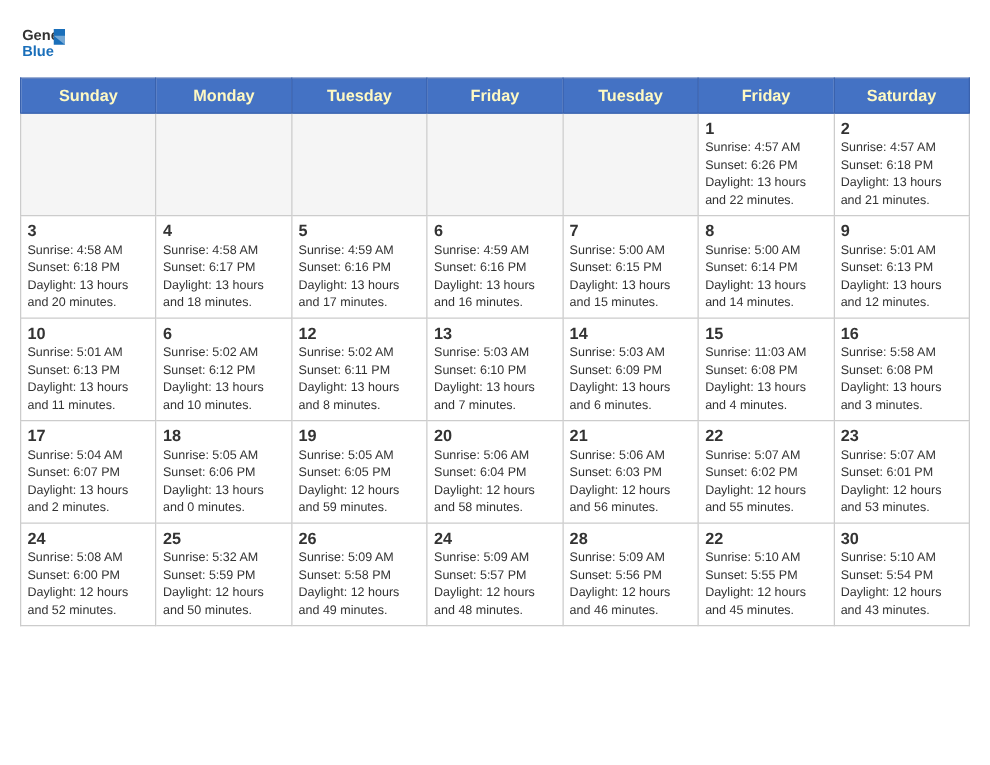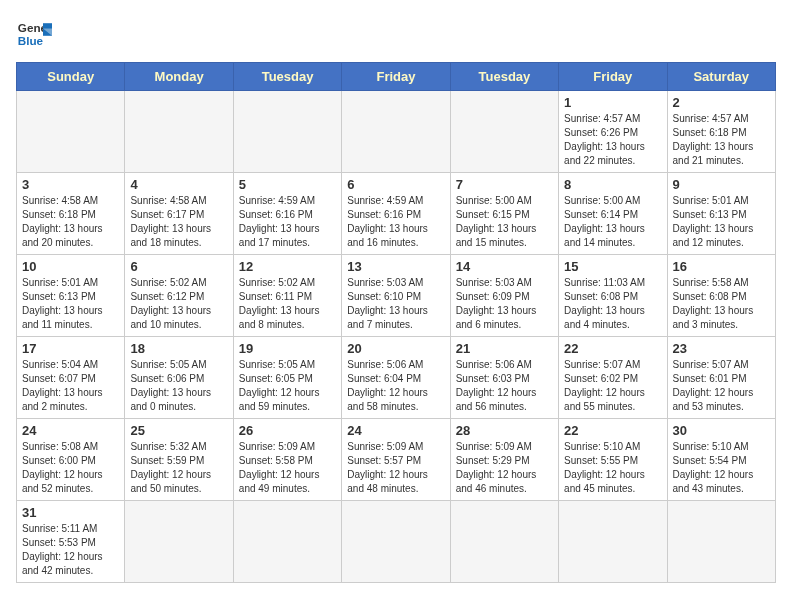--- a/index.html
+++ b/index.html
@@ -286,44 +286,30 @@
         </td>
         <td>
           <span class="day-number">24</span>
           <div class="day-info">Sunrise: 5:09 AM
 Sunset: 5:57 PM
 Daylight: 12 hours and 48 minutes.</div>
         </td>
         <td>
           <span class="day-number">28</span>
           <div class="day-info">Sunrise: 5:09 AM
-Sunset: 5:29 PM
+Sunset: 5:56 PM
 Daylight: 12 hours and 46 minutes.</div>
         </td>
         <td>
           <span class="day-number">22</span>
           <div class="day-info">Sunrise: 5:10 AM
 Sunset: 5:55 PM
 Daylight: 12 hours and 45 minutes.</div>
         </td>
         <td>
           <span class="day-number">30</span>
           <div class="day-info">Sunrise: 5:10 AM
 Sunset: 5:54 PM
 Daylight: 12 hours and 43 minutes.</div>
         </td>
       </tr>
-      <tr>
-        <td>
-          <span class="day-number">31</span>
-          <div class="day-info">Sunrise: 5:11 AM
-Sunset: 5:53 PM
-Daylight: 12 hours and 42 minutes.</div>
-        </td>
-        <td class="empty"></td>
-        <td class="empty"></td>
-        <td class="empty"></td>
-        <td class="empty"></td>
-        <td class="empty"></td>
-        <td class="empty"></td>
-      </tr>
     </tbody>
 </table>
 
 </body></html>

